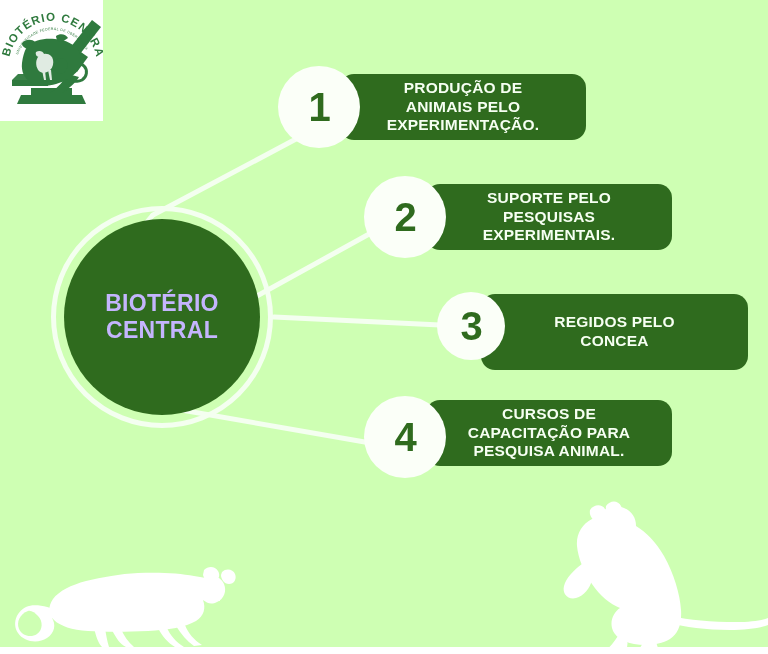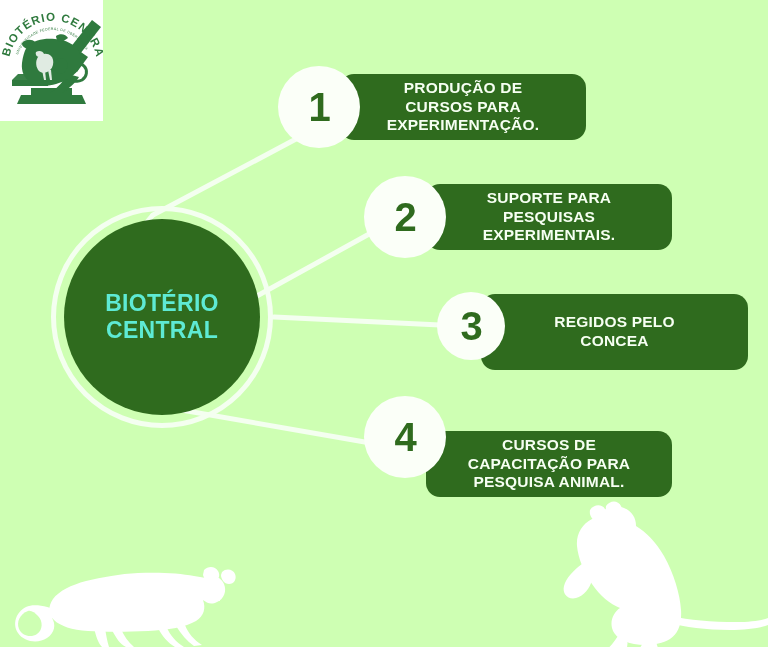--- a/index.html
+++ b/index.html
@@ -58,21 +58,21 @@
     position:absolute;
     left:64px; top:219px;
     width:196px; height:196px;
     border-radius:50%;
     background:#2f6b1e;
     display:flex;
     align-items:center;
     justify-content:center;
   }
   .hub-label {
-    color:#5eead4;
+    color:#c4b5fd;
     font-size:23px;
     font-weight:bold;
     line-height:1.18;
     text-align:center;
     letter-spacing:0.3px;
     white-space:pre-line;
   }
 
   
   .item { position:absolute; }
@@ -116,21 +116,21 @@
   
   #item-1 .item-box { left:340px; top:74px;  width:246px; height:66px; }
   #item-1 .badge    { left:278px; top:66px;  width:82px;  height:82px; }
 
   #item-2 .item-box { left:426px; top:184px; width:246px; height:66px; }
   #item-2 .badge    { left:364px; top:176px; width:82px;  height:82px; }
 
   #item-3 .item-box { left:481px; top:294px; width:267px; height:76px; }
   #item-3 .badge    { left:437px; top:292px; width:68px;  height:68px; }
 
-  #item-4 .item-box { left:426px; top:400px; width:246px; height:66px;margin-top:31px; }
+  #item-4 .item-box { left:426px; top:400px; width:246px; height:66px; }
   #item-4 .badge    { left:364px; top:396px; width:82px;  height:82px; }
 
   
   .mouse {
     position:absolute;
     pointer-events:none;
   }
   #mouse-left  { left:8px;   top:548px; width:240px; height:102px; }
   #mouse-right { left:548px; top:498px; width:222px; height:152px; }
 </style>
@@ -198,31 +198,31 @@
 
   <div class="hub-ring"></div>
   <div class="hub">
     <div class="hub-label">BIOTÉRIO
 CENTRAL</div>
   </div>
 
   <div class="item" id="item-1">
     <div class="item-box">
       <div class="item-box-text">PRODUÇÃO DE
-CURSOS PARA
+ANIMAIS PELO
 EXPERIMENTAÇÃO.</div>
     </div>
     <div class="badge">
       <span class="badge-num">1</span>
     </div>
   </div>
 
   <div class="item" id="item-2">
     <div class="item-box">
-      <div class="item-box-text">SUPORTE PARA
+      <div class="item-box-text">SUPORTE PELO
 PESQUISAS
 EXPERIMENTAIS.</div>
     </div>
     <div class="badge">
       <span class="badge-num">2</span>
     </div>
   </div>
 
   <div class="item" id="item-3">
     <div class="item-box">

